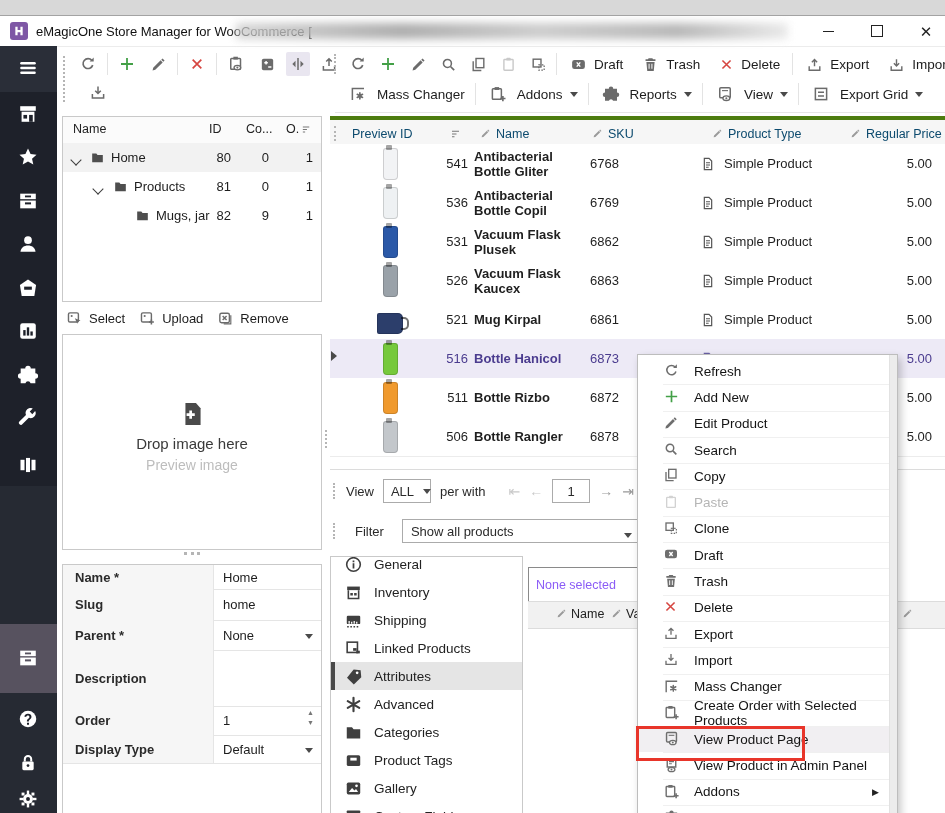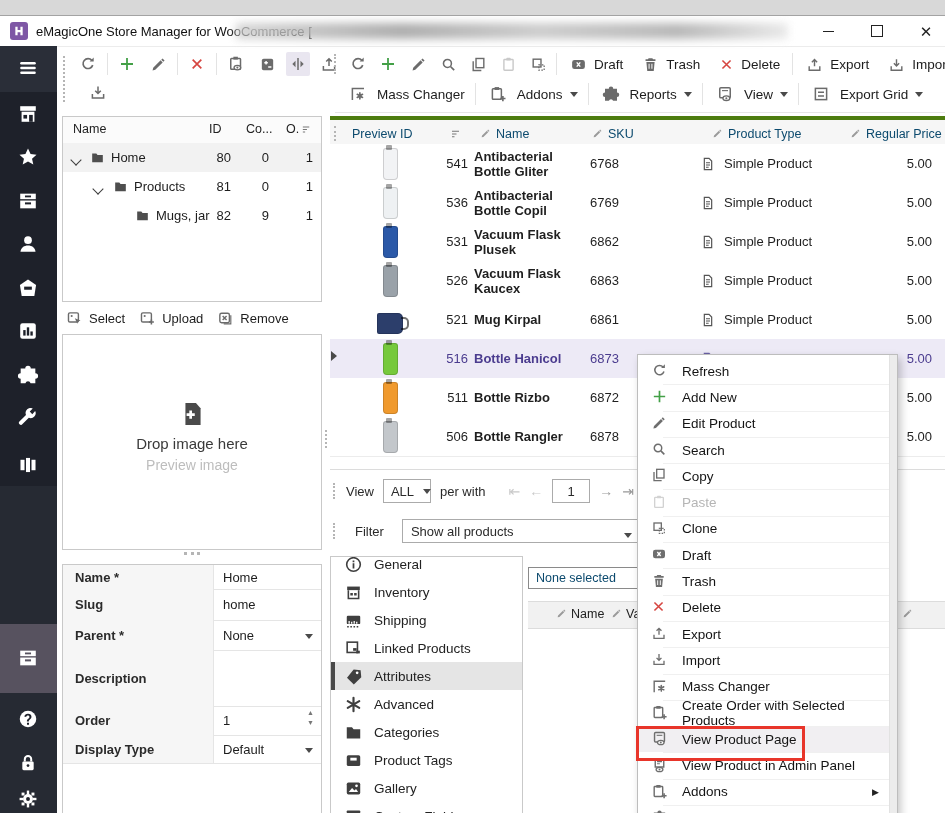--- a/index.html
+++ b/index.html
@@ -87,28 +87,28 @@
   
   .tabs{left:330px;top:540px;width:193px;height:273px;overflow:hidden;}
   .tab{position:absolute;left:0;width:100%;height:28px;display:flex;align-items:center;color:#222;font-size:13.5px;}
   .tab .tico{position:absolute;left:13px;width:19px;height:19px;color:#3f3f3f;}
   .tab .tlabel{position:absolute;left:43px;}
   .tab.on{background:#e5e5e5;}
   .tab.on::before{content:"";position:absolute;left:0;top:0;bottom:0;width:4px;background:#4a4a4a;}
 
   
   .attr-panel{left:528px;top:540px;width:417px;height:273px;background:#fff;}
-  .noneselbox{position:absolute;left:0;top:11px;width:150px;height:22px;border:1px solid #8a8a8a;display:flex;align-items:center;padding-left:7px;font-size:12.5px;color:#0c4a6e;box-sizing:border-box;background:#fff;}
+  .noneselbox{position:absolute;left:0;top:11px;width:150px;height:35px;border:1px solid #8a8a8a;display:flex;align-items:center;padding-left:7px;font-size:12.5px;color:#8b5cf6;box-sizing:border-box;background:#fff;}
   .attr-head{position:absolute;left:0;top:45px;width:417px;height:26px;background:#f1f1f1;border-top:1px solid #dcdcdc;border-bottom:1px solid #dcdcdc;font-size:12.5px;color:#222;}
 
   
   .cmenu{left:637px;top:338px;width:261px;height:475px;background:#fff;border:1px solid #bdbdbd;
          box-shadow:3px 4px 8px rgba(0,0,0,.22);z-index:40;box-sizing:border-box;padding-top:3px;}
   .mscroll{position:absolute;right:0;top:0;bottom:0;width:7px;background:#ececec;border-left:1px solid #e2e2e2;}
-  .mi{position:relative;height:26.3px;display:flex;align-items:center;padding-left:13px;font-size:13.5px;color:#141414;margin-right:8px;}
+  .mi{position:relative;height:26.3px;display:flex;align-items:center;padding-left:25px;font-size:13.5px;color:#141414;margin-right:8px;}
   .mi + .mi::before{content:"";position:absolute;left:25px;right:0;top:0;border-top:1px solid #f0f0f0;}
   .mi .mico{width:18px;height:18px;margin-right:13px;color:#6e6e6e;flex:0 0 auto;}
   .mi.green .mico{color:#43a047;} .mi.red .mico{color:#d64540;}
   .mi.dis{color:#b5b5b5;} .mi.dis .mico{color:#d2d2d2;}
   .mi.hl{background:#f1eff2;}
   .mi .marr{position:absolute;right:10px;font-size:9px;color:#222;}
   .redbox{left:636px;top:710px;width:163px;height:29px;border:3px solid #e8352a;z-index:45;}
 </style>
 </head>
 <body>

